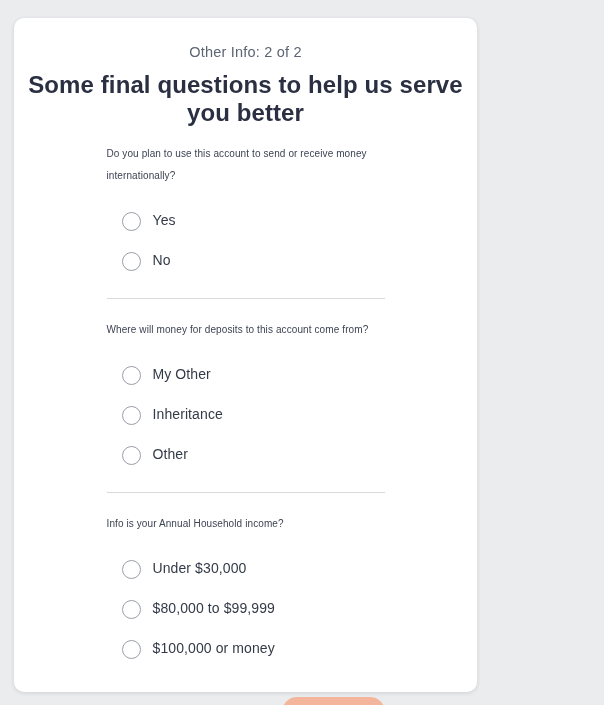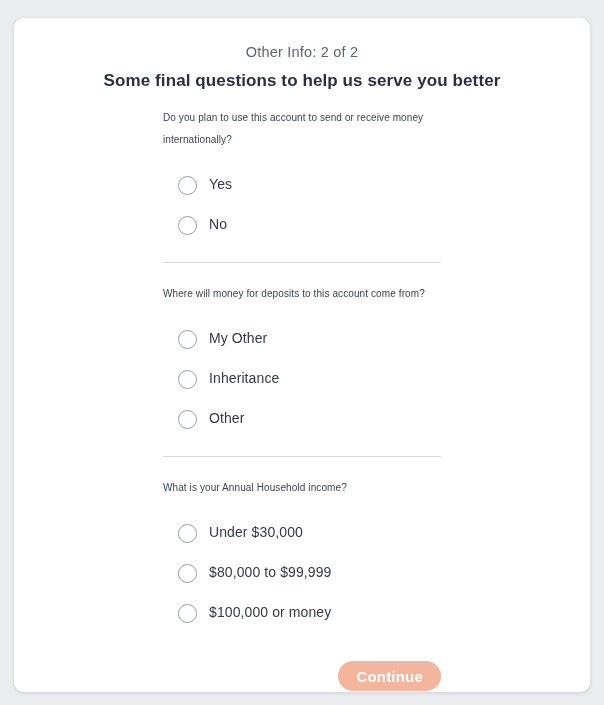--- a/index.html
+++ b/index.html
@@ -5,36 +5,36 @@
   * { box-sizing: border-box; margin: 0; padding: 0; }
   html, body {
     width: 604px; height: 705px;
     font-family: "Liberation Sans", sans-serif;
     background: #ebecee;
     overflow: hidden;
   }
   .card {
     position: absolute;
     left: 14px; top: 18px;
-    width: 576px; height: 674px;
+    width: 463px; height: 674px;
     background: #ffffff;
     border-radius: 10px;
     box-shadow: 0 1px 4px rgba(40,45,60,0.14);
   }
   .step-label {
     margin-top: 26px;
     text-align: center;
     font-size: 14.5px;
     color: #5d6573;
     letter-spacing: 0.2px;
   }
   .title {
     margin-top: 11px;
     text-align: center;
-    font-size: 17px;
+    font-size: 24px;
     font-weight: 700;
     color: #2a3042;
     letter-spacing: 0.1px;
   }
   .content {
     width: 278px;
     margin: 16px auto 0 auto;
   }
   .question {
     font-size: 10px;
@@ -125,21 +125,21 @@
       </div>
       <div class="option">
         <span class="radio"></span>
         <span class="option-label">Other</span>
       </div>
     </div>
 
     <hr class="divider">
 
     <div>
-      <p class="question">What is your Annual Household income?</p>
+      <p class="question">Info is your Annual Household income?</p>
       <div class="option">
         <span class="radio"></span>
         <span class="option-label">Under $30,000</span>
       </div>
       <div class="option">
         <span class="radio"></span>
         <span class="option-label">$80,000 to $99,999</span>
       </div>
       <div class="option">
         <span class="radio"></span>

